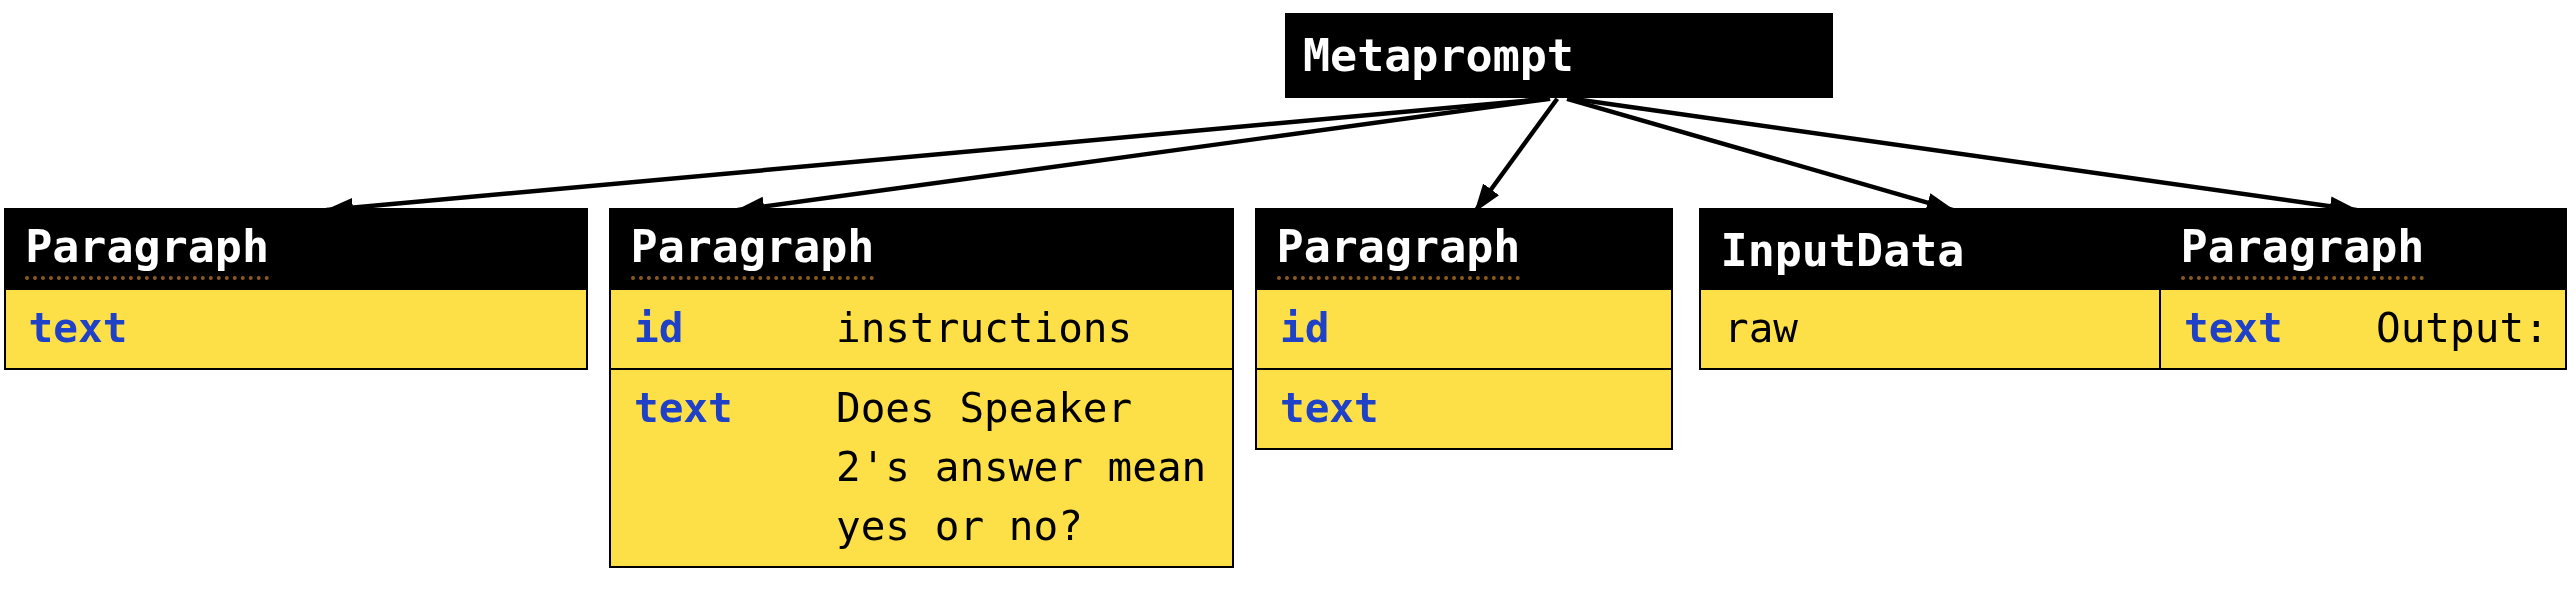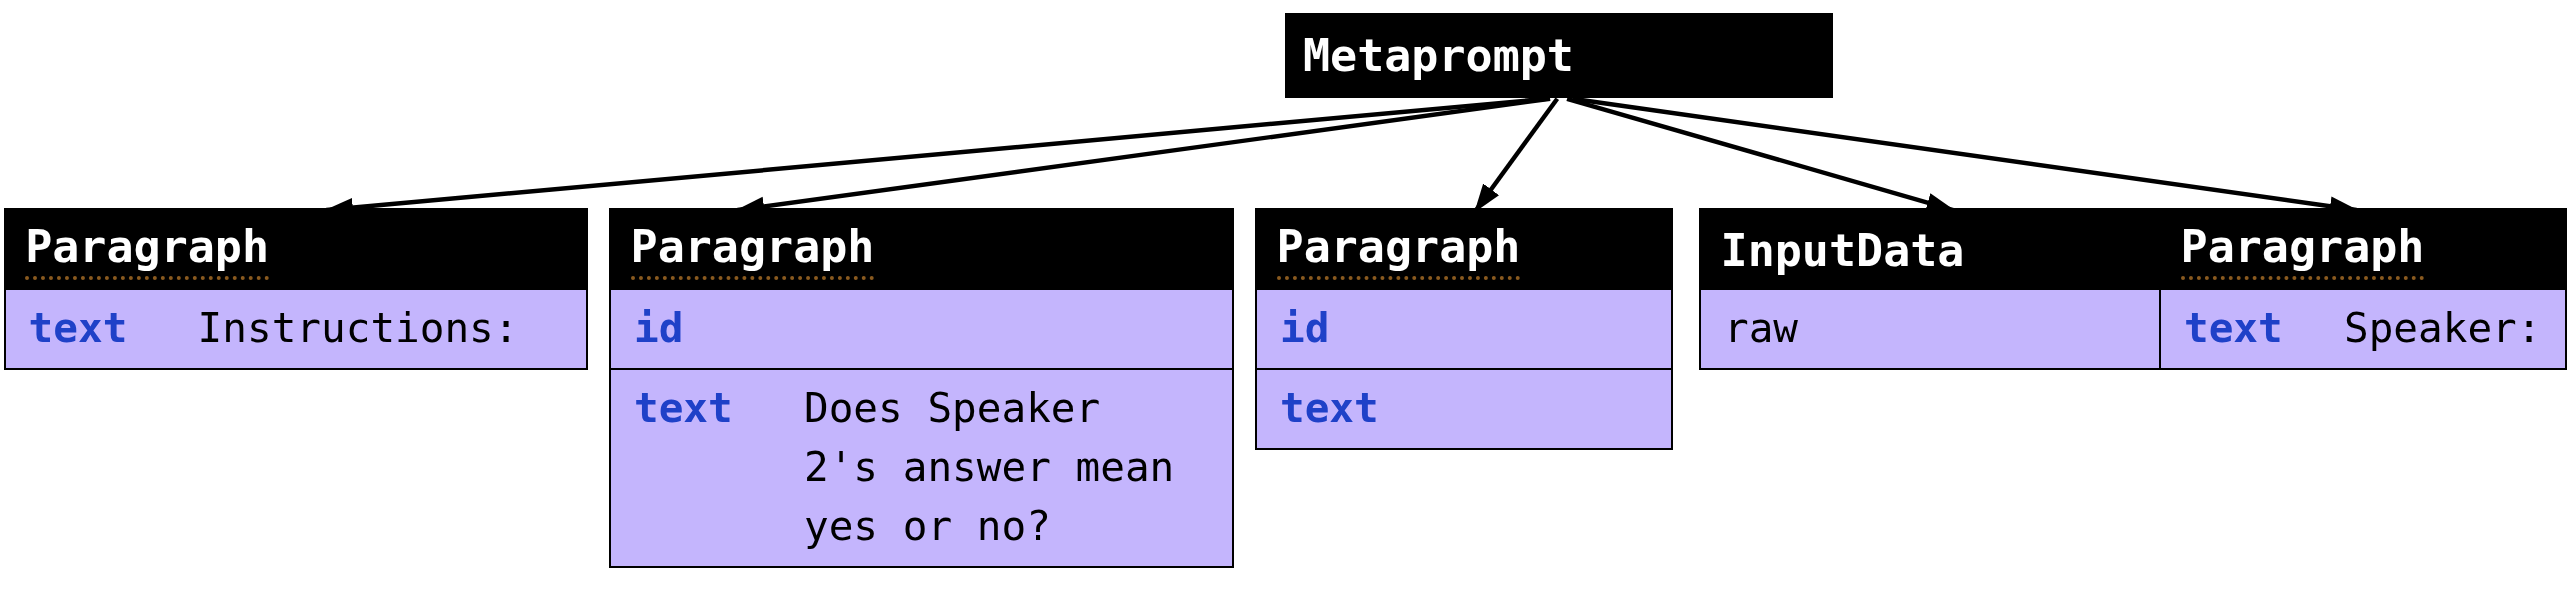--- a/index.html
+++ b/index.html
@@ -53,21 +53,22 @@
   .title.u {
     border-bottom: 4.5px dotted var(--underline, #8a5a1f);
     padding-bottom: 2.7px;
   }
   .row {
     display: flex;
     border-top: 2.7px solid var(--border, #000000);
     padding: 9px 7.1px 9.8px 23px;
     font-size: 41px;
     line-height: 59px;
-    background: #c4b5fd;
+    background: #fde047;
+    gap: 32px;
   }
   .hdr + .row { border-top: none; } 
   .key {
     color: var(--attr-key, #1f41c8);
     font-weight: bold;
     flex-shrink: 0;
   }
   .val {
     color: var(--attr-value, #000000);
     white-space: pre-line;
@@ -94,30 +95,30 @@
   <div class="rootnode">
     <span>Metaprompt</span>
   </div>
 
   <div class="node" style="left:3.6px; width:584px;">
     <div class="hdr">
       <span class="title u">Paragraph</span>
     </div>
     <div class="row">
       <span class="key" style="flex-basis:169px">text</span>
-      <span class="val">Instructions:</span>
     </div>
   </div>
 
   <div class="node" style="left:609px; width:625px;">
     <div class="hdr">
       <span class="title u">Paragraph</span>
     </div>
     <div class="row">
       <span class="key" style="flex-basis:170px">id</span>
+      <span class="val">instructions</span>
     </div>
     <div class="row">
       <span class="key" style="flex-basis:170px">text</span>
       <span class="val">Does Speaker
 2's answer mean
 yes or no?</span>
     </div>
   </div>
 
   <div class="node" style="left:1255px; width:418px;">
@@ -140,18 +141,18 @@
       <span class="val">raw</span>
     </div>
   </div>
 
   <div class="node" style="left:2159px; width:408px;">
     <div class="hdr">
       <span class="title u">Paragraph</span>
     </div>
     <div class="row">
       <span class="key" style="flex-basis:160px">text</span>
-      <span class="val">Speaker:</span>
+      <span class="val">Output:</span>
     </div>
   </div>
 
 </div>
 
 
 </body></html>

